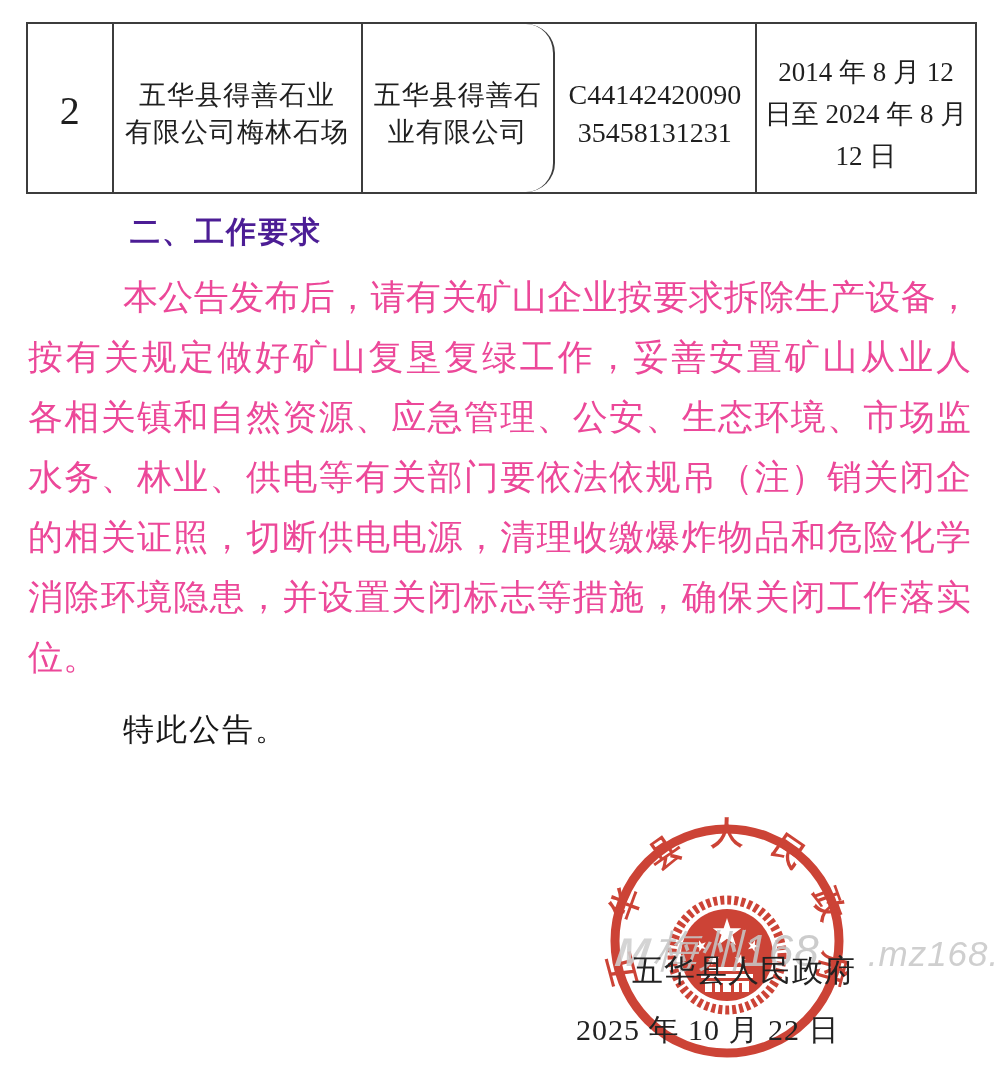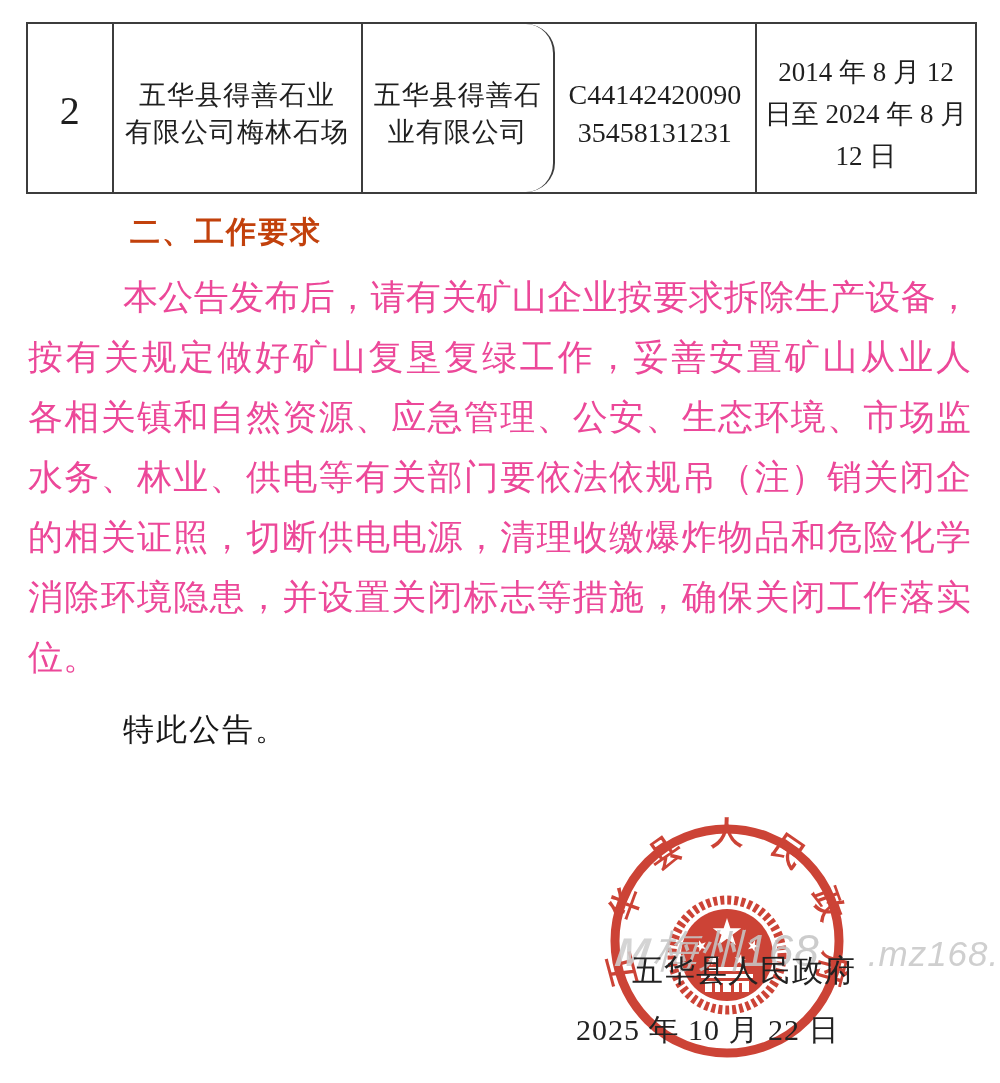--- a/index.html
+++ b/index.html
@@ -23,21 +23,21 @@
   .cell:last-child{border-right:none;}
   .cell.c1{width:86px;font-size:40px;padding-top:8px;}
   .cell.c2{width:250px;font-size:27px;line-height:37px;letter-spacing:1px;}
   .cell.c3{width:193px;font-size:27px;line-height:37px;letter-spacing:1px;border-radius:29px;}
   .cell.c4{width:203px;font-size:28px;line-height:38px;}
   .cell.c5{width:219px;font-size:27px;line-height:42px;}
   
   .heading{
     position:absolute;left:130px;top:212px;
     font-family:"Liberation Sans","DejaVu Sans",sans-serif;
-    font-weight:bold;font-size:30px;letter-spacing:2px;color:#c2410c;
+    font-weight:bold;font-size:30px;letter-spacing:2px;color:#4c1d95;
   }
   
   .body-text{position:absolute;left:28px;top:268px;width:943px;}
   .bline{
     height:60px;line-height:60px;font-size:35px;color:#ec4899;
     text-align:justify;text-align-last:justify;text-justify:inter-character;
     overflow:hidden;
   }
   .bline.first{padding-left:95px;}
   .bline.last{text-align-last:left;text-align:left;}

